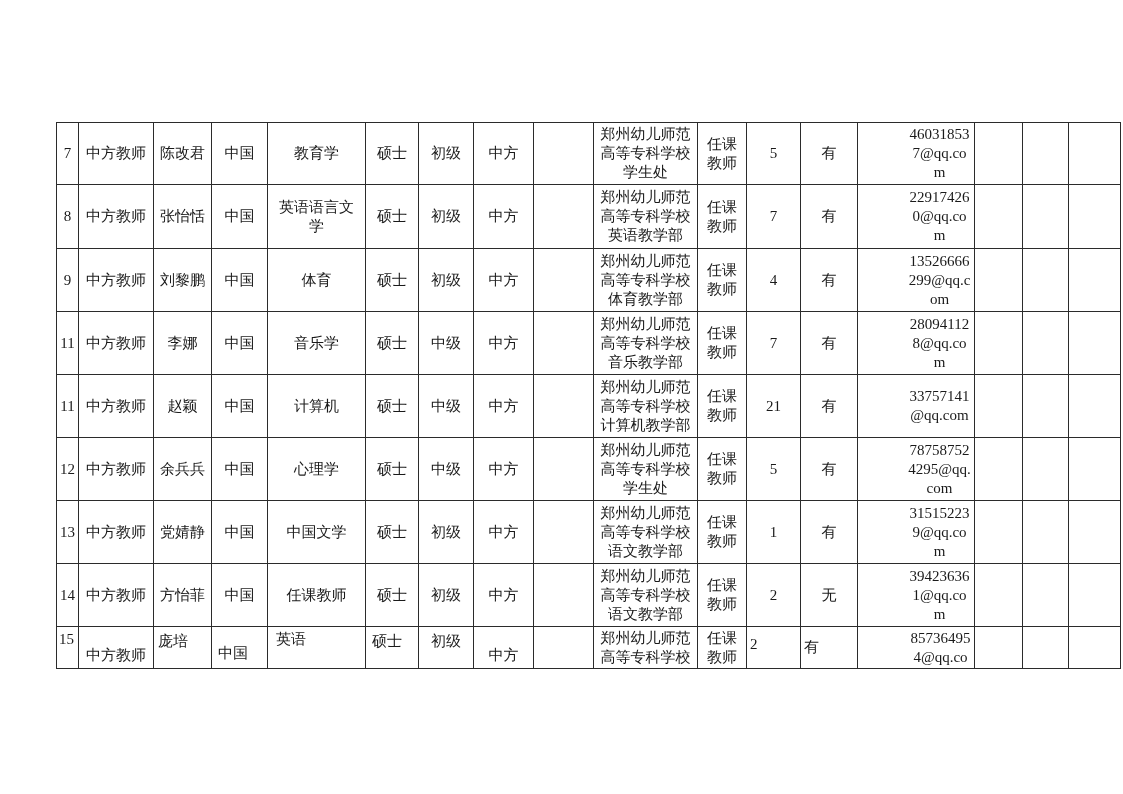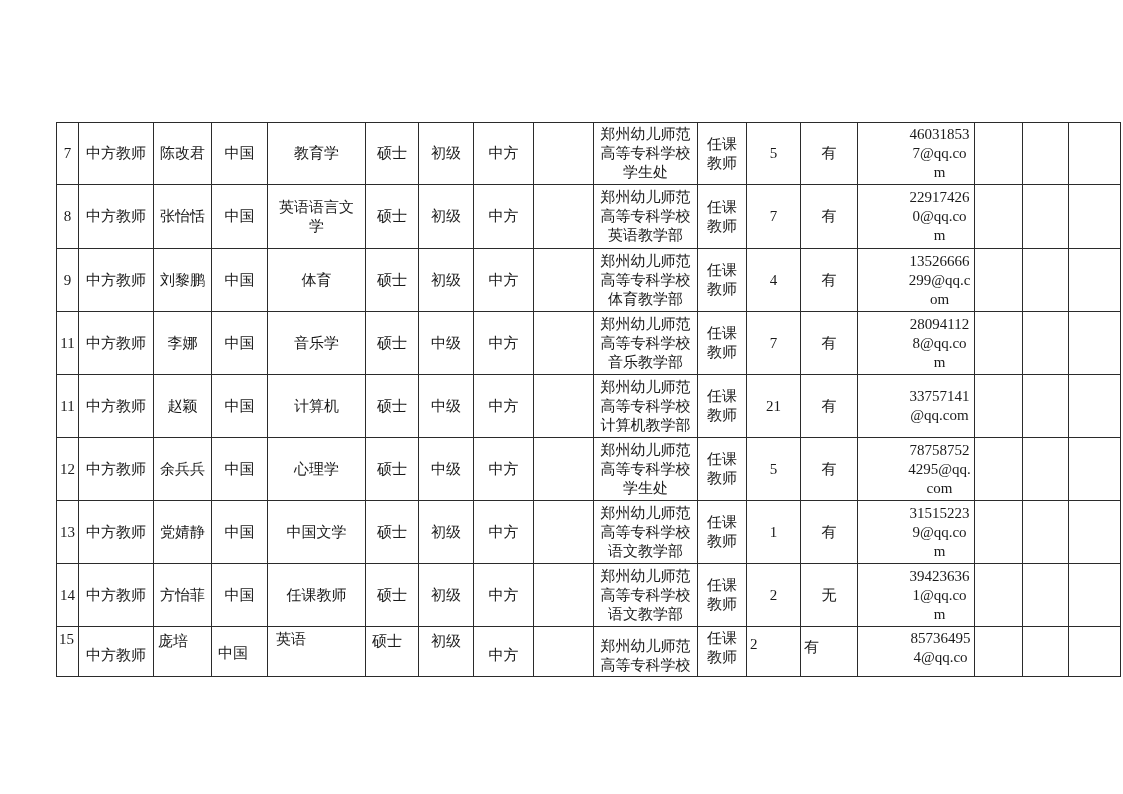--- a/index.html
+++ b/index.html
@@ -219,21 +219,21 @@
         <tr class="split-row" style="height: 42px;">
           <td style="padding-top: 3px; text-align: left;">15</td>
           <td style="padding-top: 19px; text-align: center;">中方教师</td>
           <td style="padding-top: 5px; text-align: left; padding-left: 4px;">庞培</td>
           <td style="padding-top: 17px; text-align: left; padding-left: 6px;">中国</td>
           <td style="padding-top: 3px; text-align: left; padding-left: 8px; margin-top: 44px;"><span class="wrap-subj">英语</span></td>
           <td style="padding-top: 5px; text-align: left; padding-left: 6px;">硕士</td>
           <td style="padding-top: 5px; text-align: center;">初级</td>
           <td style="padding-top: 19px; text-align: center;">中方</td>
           <td style="padding-top: 0px; text-align: center;"></td>
-          <td style="padding-top: 10px; text-align: center;"><span class="wrap-school">郑州幼儿师范高等专科学校</span></td>
+          <td style="padding-top: 2px; text-align: center;"><span class="wrap-school">郑州幼儿师范高等专科学校</span></td>
           <td style="padding-top: 2px; text-align: center;"><span class="wrap-pos">任课教师</span></td>
           <td style="padding-top: 8px; text-align: left; padding-left: 3px;">2</td>
           <td style="padding-top: 11px; text-align: left; padding-left: 3px;">有</td>
           <td style="padding-top: 2px; text-align: center; padding-left: 4px;"><span class="wrap-email">857364954@qq.co</span></td>
           <td style="padding-top: 0px; text-align: center;"></td>
           <td style="padding-top: 0px; text-align: center;"></td>
           <td style="padding-top: 0px; text-align: center;"></td>
         </tr>
       </tbody>
   </table>

